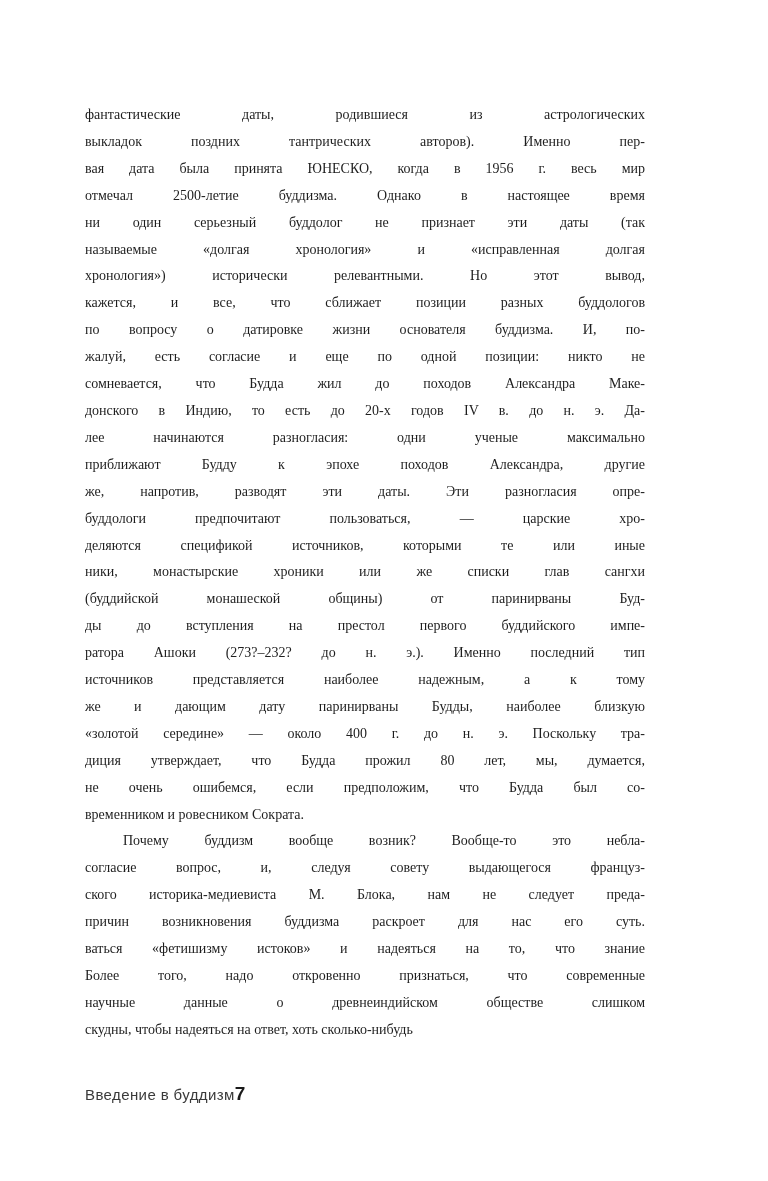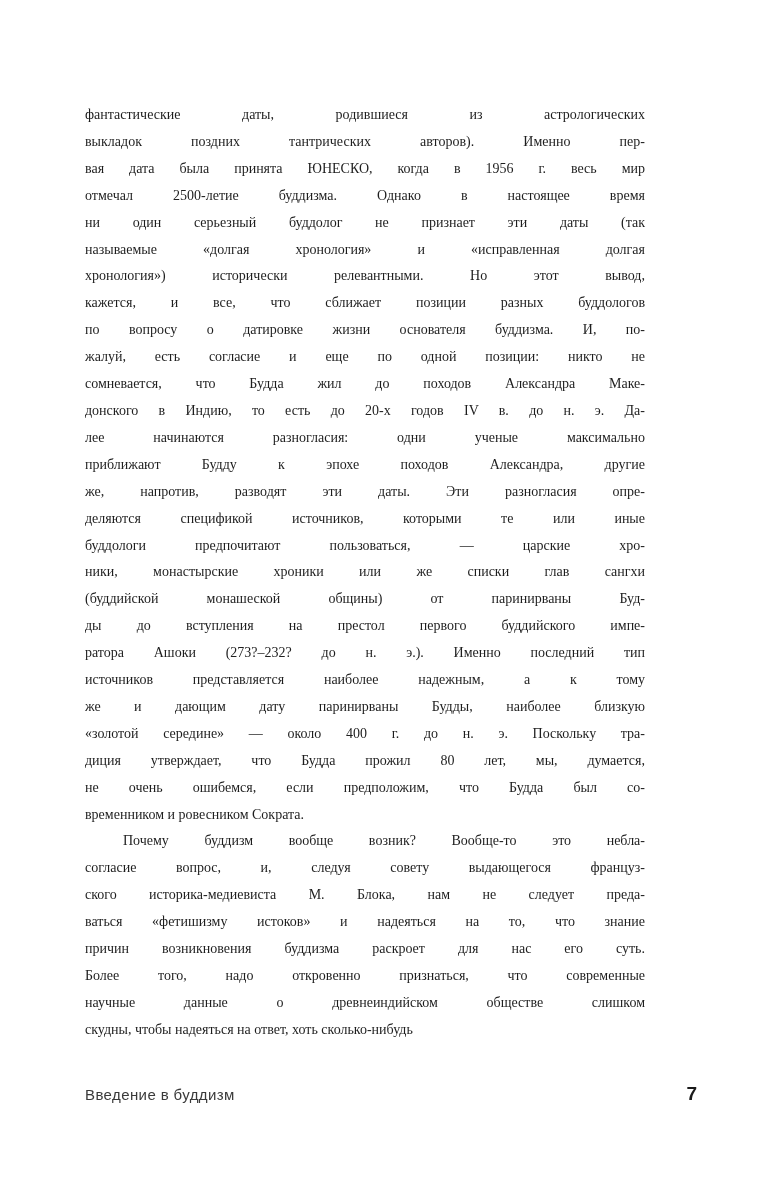--- a/index.html
+++ b/index.html
@@ -40,21 +40,20 @@
   }
   .para.indent-first .line:first-child {
     text-indent: 38px;
   }
   .footer {
     position: absolute;
     left: 85px;
     right: 71px;
     top: 1083px;
     display: flex;
-    justify-content: space-between;
     align-items: baseline;
     font-family: "Liberation Sans", "DejaVu Sans", sans-serif;
   }
   .running-title {
     font-size: 15px;
     letter-spacing: 0.4px;
     color: var(--footer-color, #3a3a3a);
   }
   .page-number {
     font-size: 19px;
@@ -77,39 +76,39 @@
         <div class="line">называемые «долгая хронология» и «исправленная долгая</div>
         <div class="line">хронология») исторически релевантными. Но этот вывод,</div>
         <div class="line">кажется, и все, что сближает позиции разных буддологов</div>
         <div class="line">по вопросу о датировке жизни основателя буддизма. И, по-</div>
         <div class="line">жалуй, есть согласие и еще по одной позиции: никто не</div>
         <div class="line">сомневается, что Будда жил до походов Александра Маке-</div>
         <div class="line">донского в Индию, то есть до 20-х годов IV в. до н. э. Да-</div>
         <div class="line">лее начинаются разногласия: одни ученые максимально</div>
         <div class="line">приближают Будду к эпохе походов Александра, другие</div>
         <div class="line">же, напротив, разводят эти даты. Эти разногласия опре-</div>
+        <div class="line">буддологи предпочитают пользоваться, — царские хро-</div>
         <div class="line">деляются спецификой источников, которыми те или иные</div>
-        <div class="line">буддологи предпочитают пользоваться, — царские хро-</div>
         <div class="line">ники, монастырские хроники или же списки глав сангхи</div>
         <div class="line">(буддийской монашеской общины) от паринирваны Буд-</div>
         <div class="line">ды до вступления на престол первого буддийского импе-</div>
         <div class="line">ратора Ашоки (273?–232? до н. э.). Именно последний тип</div>
         <div class="line">источников представляется наиболее надежным, а к тому</div>
         <div class="line">же и дающим дату паринирваны Будды, наиболее близкую</div>
         <div class="line">«золотой середине» — около 400 г. до н. э. Поскольку тра-</div>
         <div class="line">диция утверждает, что Будда прожил 80 лет, мы, думается,</div>
         <div class="line">не очень ошибемся, если предположим, что Будда был со-</div>
         <div class="line">временником и ровесником Сократа.</div>
       </div>
     <div class="para indent-first">
         <div class="line">Почему буддизм вообще возник? Вообще-то это небла-</div>
         <div class="line">согласие вопрос, и, следуя совету выдающегося француз-</div>
         <div class="line">ского историка-медиевиста М. Блока, нам не следует преда-</div>
+        <div class="line">причин возникновения буддизма раскроет для нас его суть.</div>
         <div class="line">ваться «фетишизму истоков» и надеяться на то, что знание</div>
-        <div class="line">причин возникновения буддизма раскроет для нас его суть.</div>
         <div class="line">Более того, надо откровенно признаться, что современные</div>
         <div class="line">научные данные о древнеиндийском обществе слишком</div>
         <div class="line">скудны, чтобы надеяться на ответ, хоть сколько-нибудь</div>
       </div>
   </div>
 
   <div class="footer">
     <span class="running-title">Введение в буддизм</span>
     <span class="page-number">7</span>
   </div>

